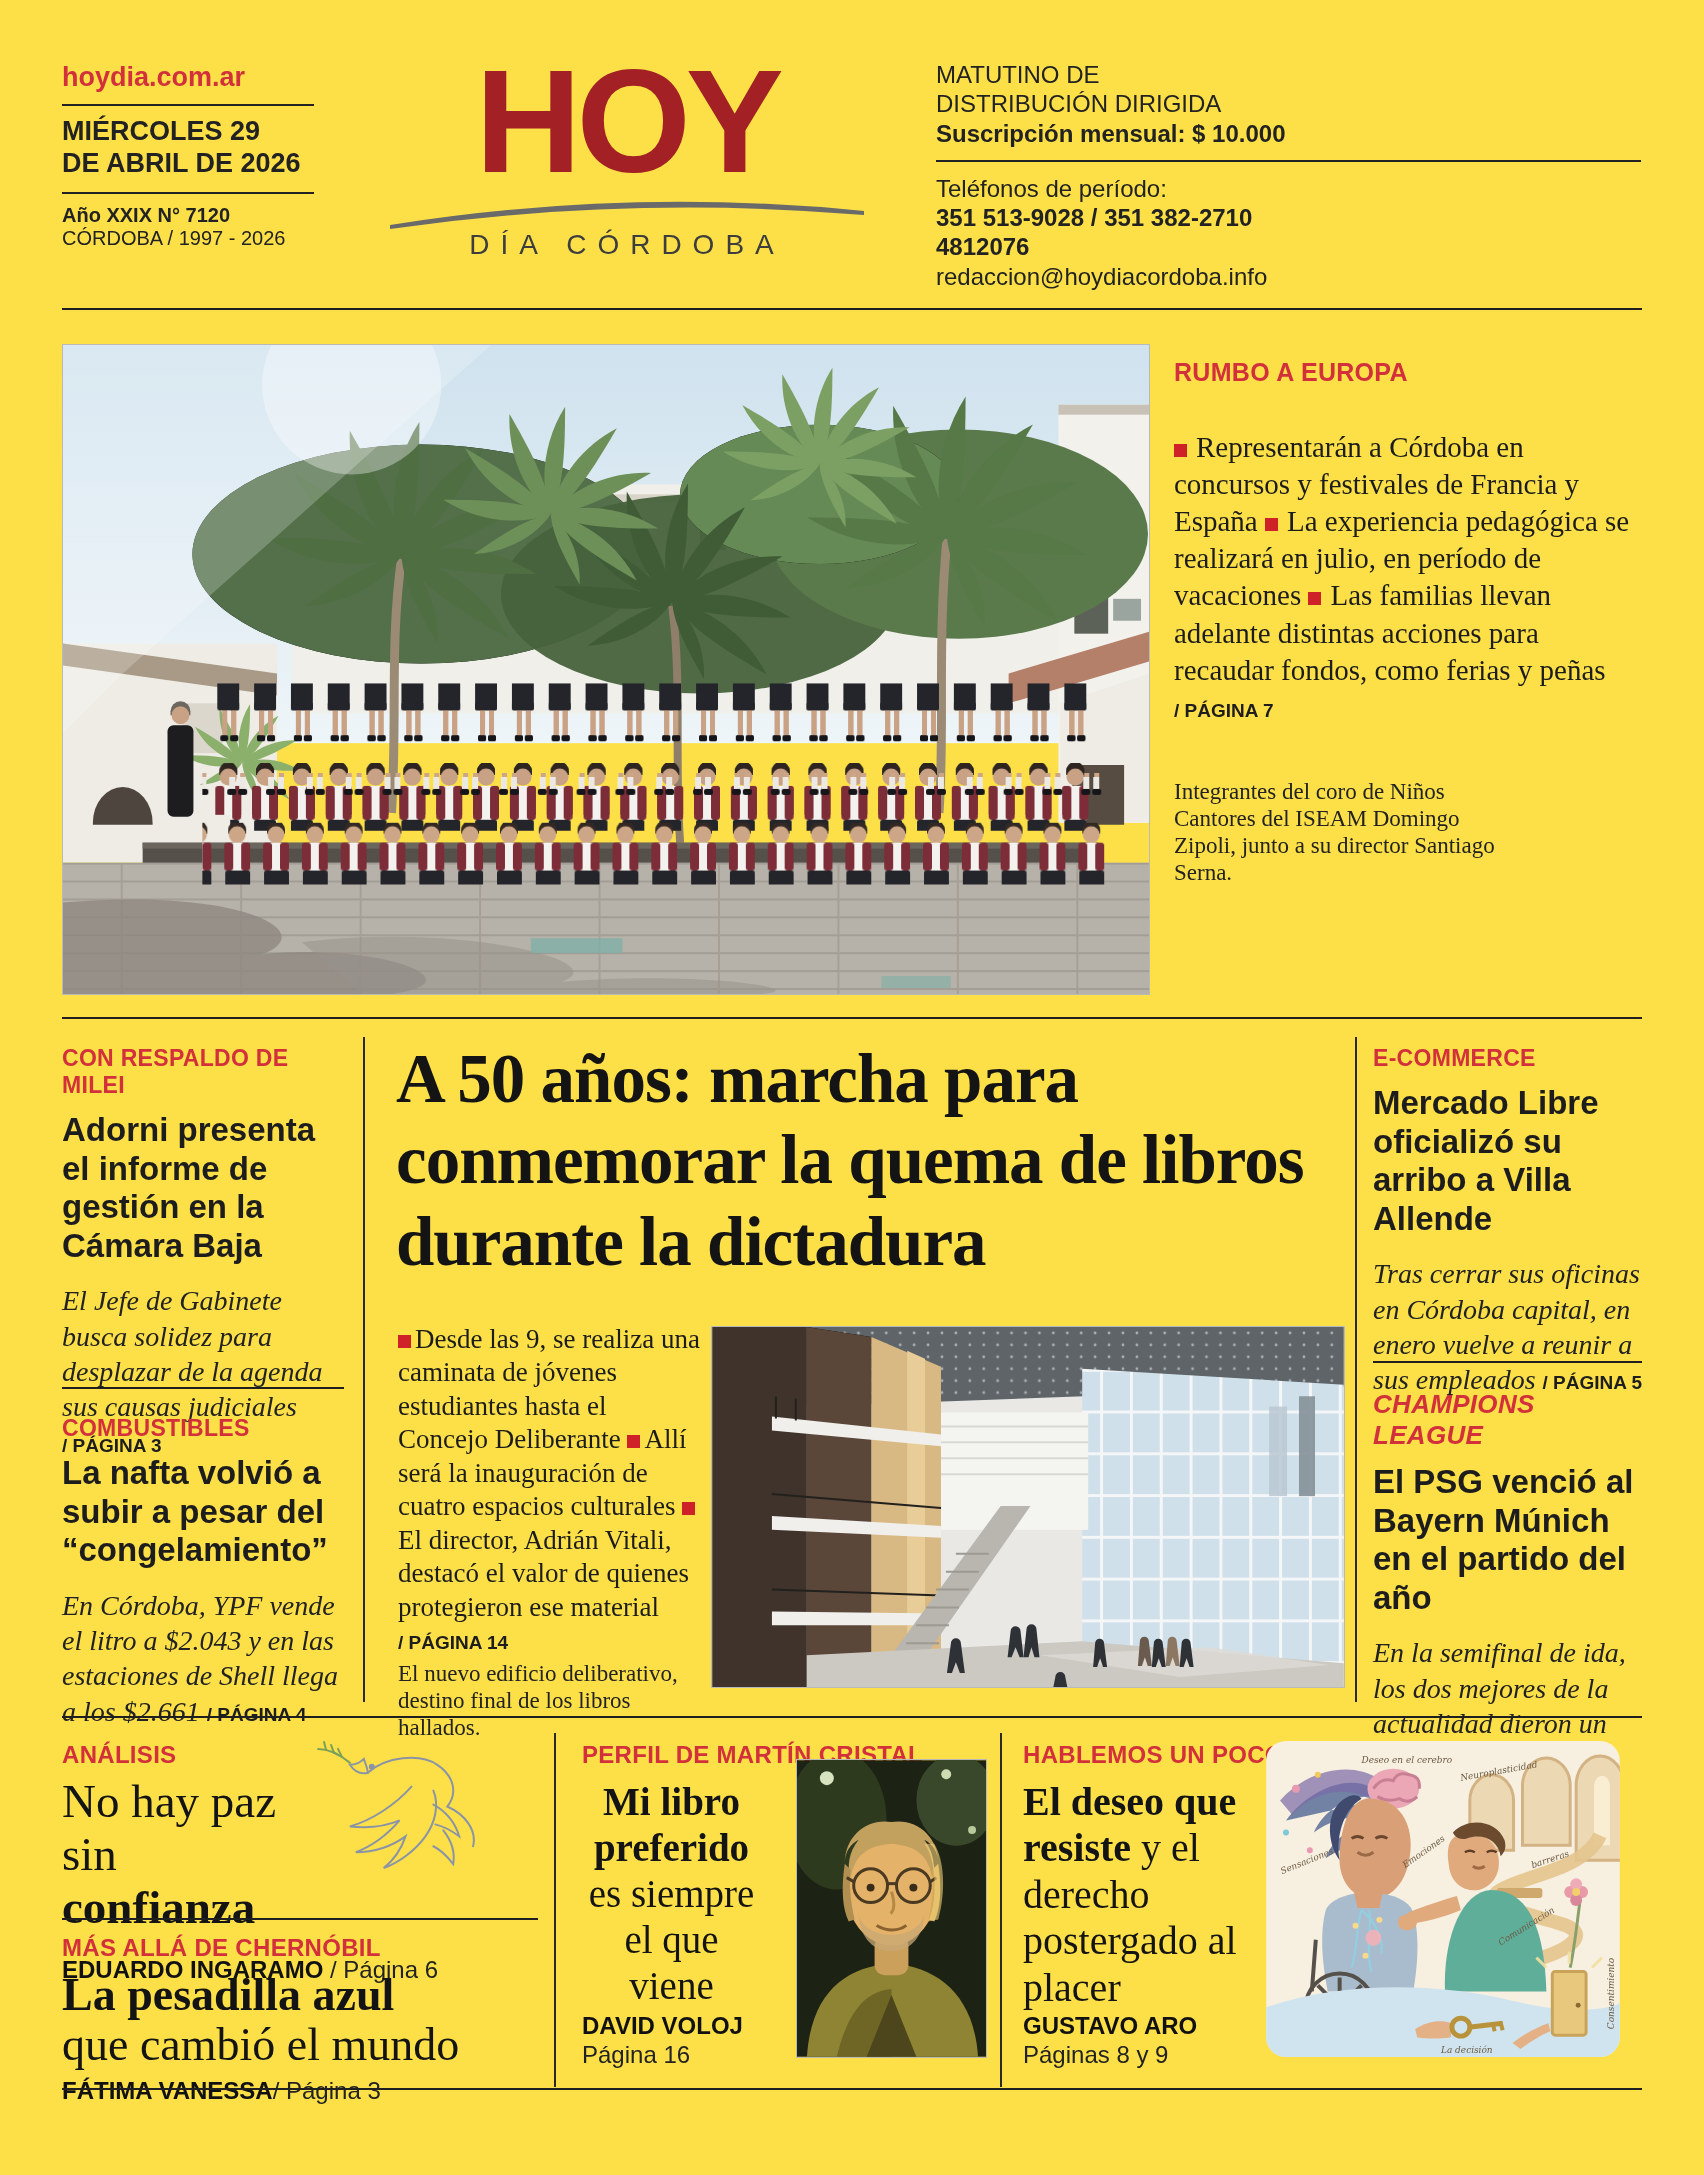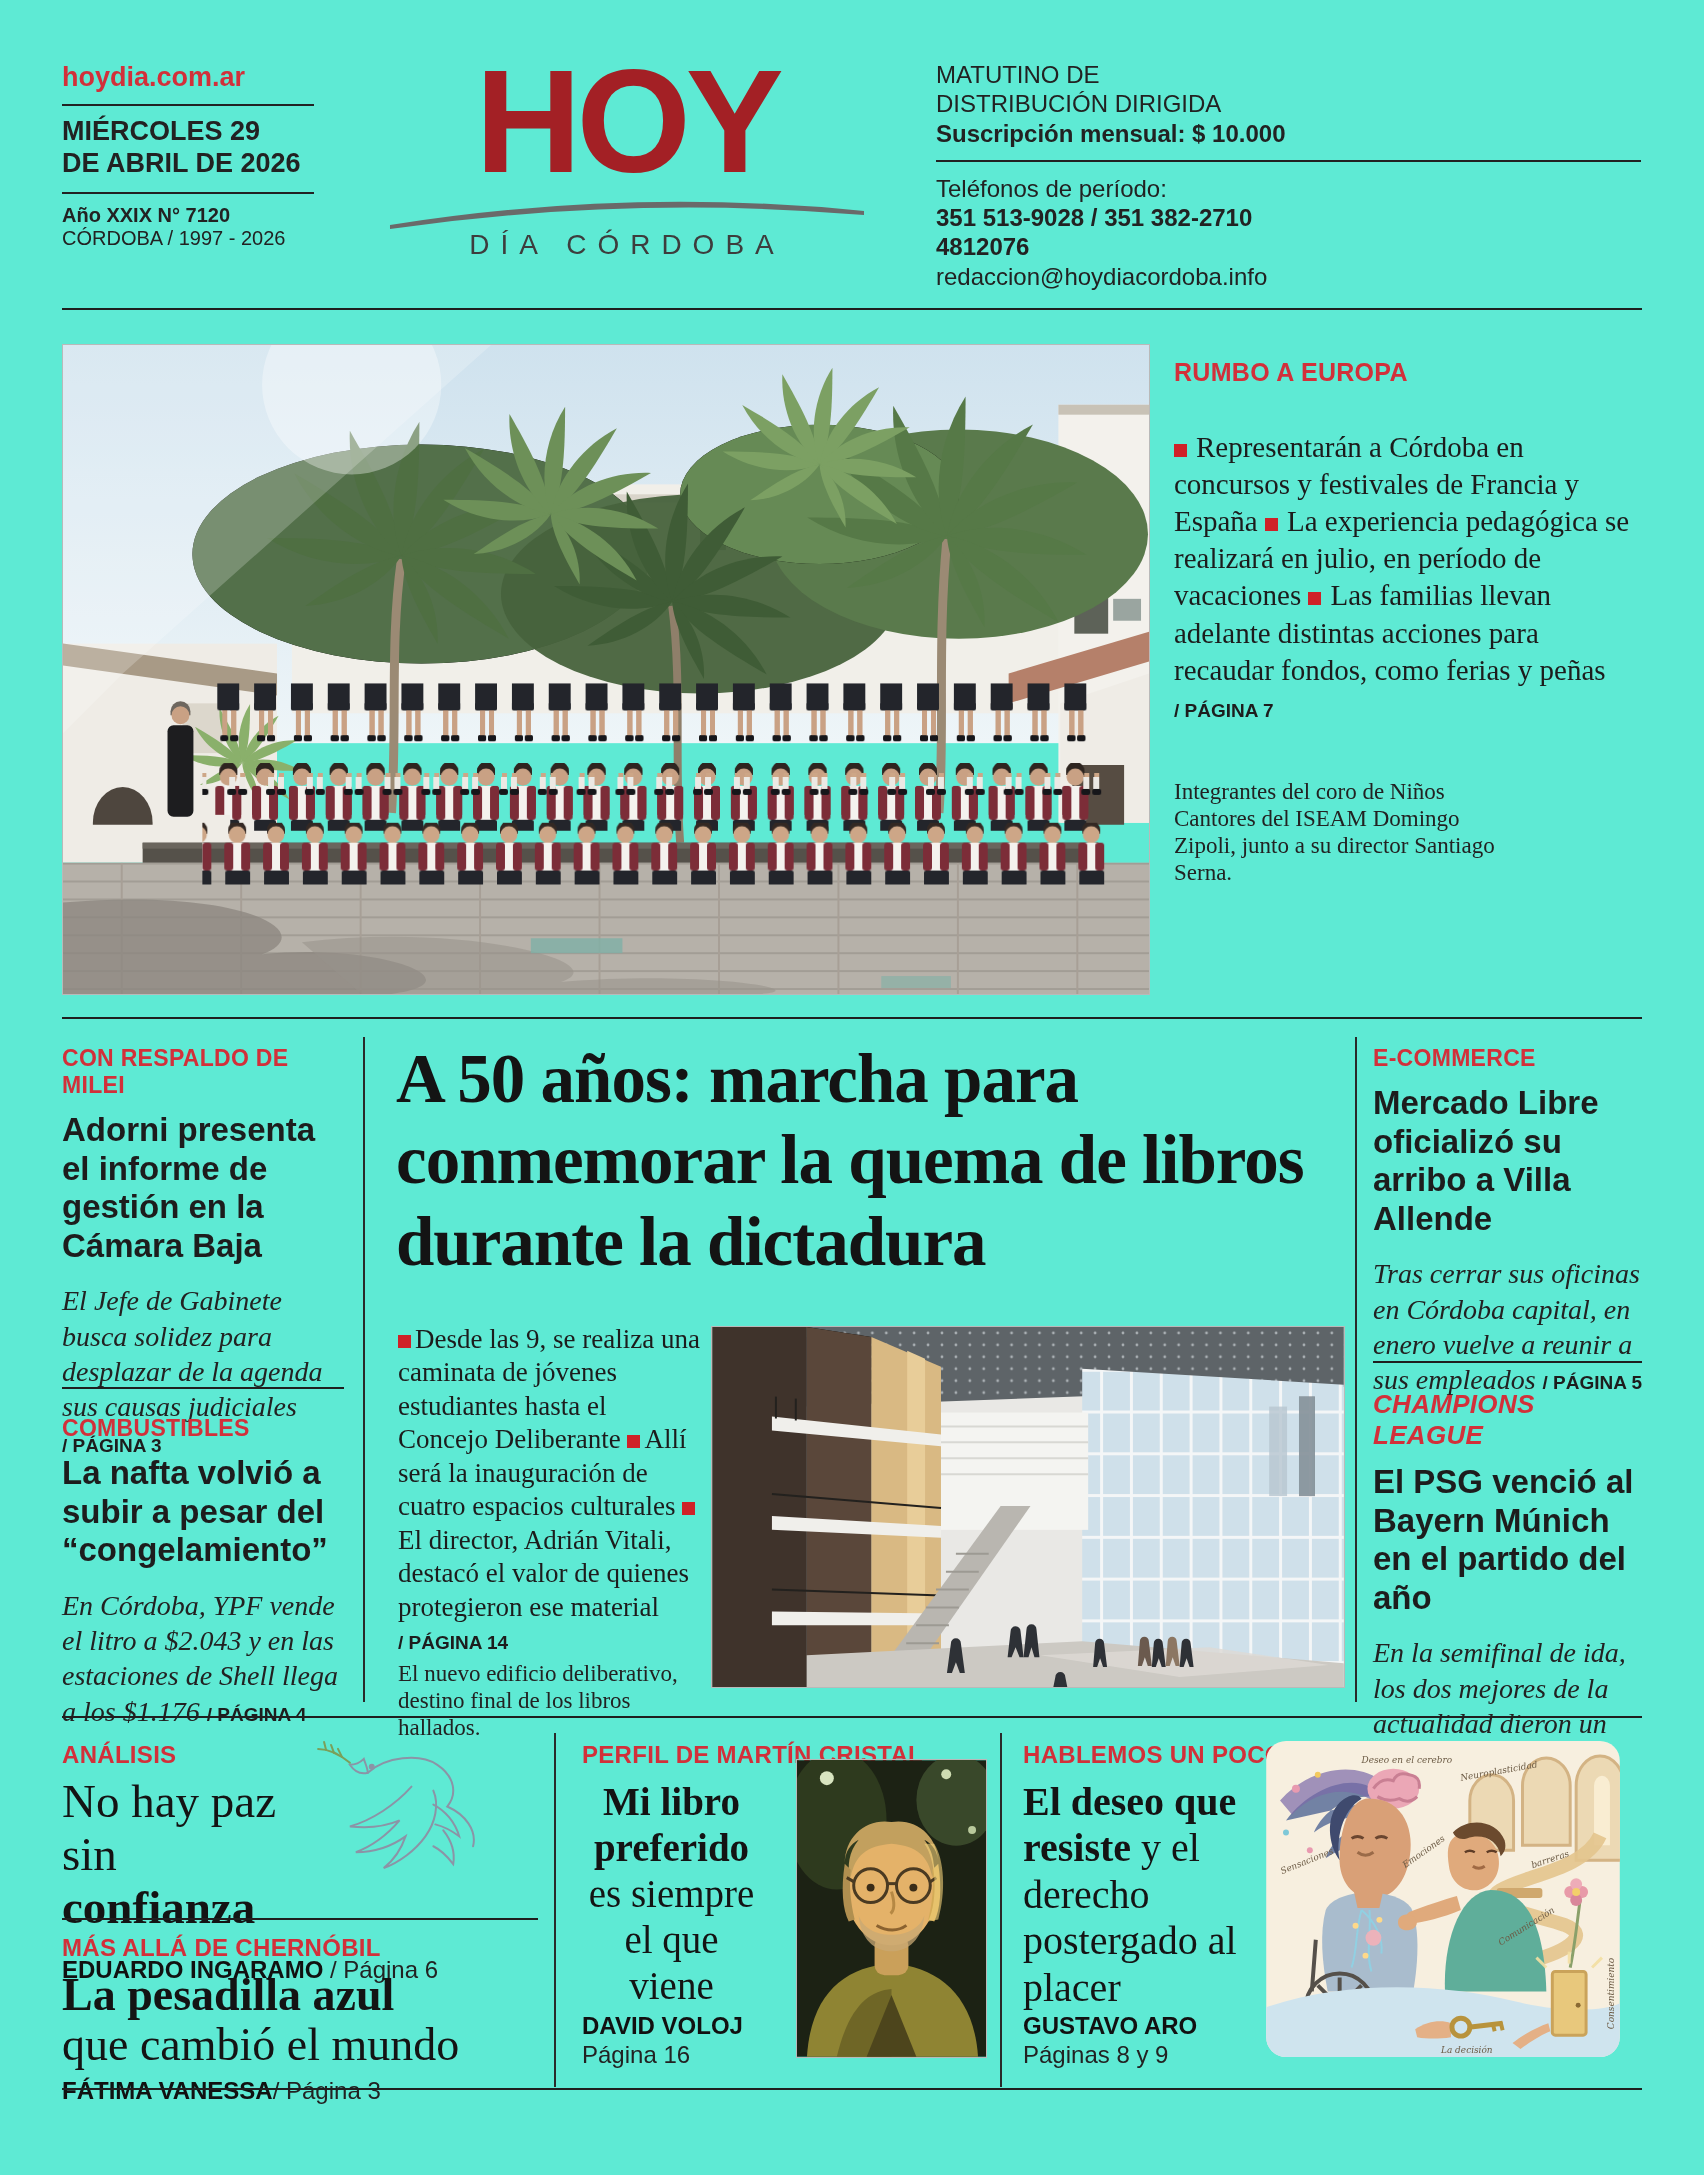--- a/index.html
+++ b/index.html
@@ -2,21 +2,21 @@
 <html lang="es"><head>
 <meta charset="utf-8">
 <style>
   :root{
     --red:#d2303a;
     --logo-red:#a32025;
     --ink:#1b1b1b;
     --rule:#1f1f1f;
   }
   html,body{margin:0;padding:0;background:#ffffff;}
-  .page{position:relative;width:1704px;height:2175px;background:#5eead4;overflow:hidden;
+  .page{position:relative;width:1704px;height:2175px;background:#fde047;overflow:hidden;
         font-family:"Liberation Sans",sans-serif;color:var(--ink);}
   .abs{position:absolute;}
   .rule{position:absolute;background:var(--rule);}
   .vrule{position:absolute;background:#2a2a2a;width:2px;}
 
   
   .site-url{font-weight:bold;font-size:27px;color:var(--red);}
   .date-line{font-weight:bold;font-size:27px;line-height:1.18;color:#222;}
   .ed-line1{font-weight:bold;font-size:20px;color:#222;}
   .ed-line2{font-size:20px;color:#222;}
@@ -212,21 +212,21 @@
 
   <div class="abs" style="left:62px;top:1045px;width:284px;">
     <div class="kicker" style="font-size:23px;">CON RESPALDO DE MILEI</div>
     <div class="h-sans" style="margin-top:12px;">Adorni presenta el informe de gestión en la Cámara Baja</div>
     <div class="deck" style="margin-top:18px;"><span>El Jefe de Gabinete busca solidez para desplazar de la agenda sus causas judiciales </span><span class="pageref">/ PÁGINA 3</span></div>
   </div>
   <div class="rule" style="left:62px;top:1387px;width:282px;height:2px;"></div>
   <div class="abs" style="left:62px;top:1415px;width:284px;">
     <div class="kicker" style="font-size:23px;">COMBUSTIBLES</div>
     <div class="h-sans" style="margin-top:12px;">La nafta volvió a subir a pesar del “congelamiento”</div>
-    <div class="deck" style="margin-top:18px;"><span>En Córdoba, YPF vende el litro a $2.043 y en las estaciones de Shell llega a los $1.176 </span><span class="pageref">/ PÁGINA 4</span></div>
+    <div class="deck" style="margin-top:18px;"><span>En Córdoba, YPF vende el litro a $2.043 y en las estaciones de Shell llega a los $2.661 </span><span class="pageref">/ PÁGINA 4</span></div>
   </div>
 
   <div class="abs" style="left:396px;top:1039px;width:945px;">
     <div class="h-serif" style="font-size:69px;line-height:1.18;letter-spacing:-1px;">A 50 años: marcha para conmemorar la quema de libros durante la dictadura</div>
   </div>
   <div class="abs bullets tight" style="left:398px;top:1323px;width:304px;font-size:27px;line-height:1.24;">
     <span class="sq"></span><span>Desde las 9, se realiza una caminata de jóvenes estudiantes hasta el Concejo Deliberante </span>
     <span class="sq"></span><span>Allí será la inauguración de cuatro espacios culturales </span>
     <span class="sq"></span><span>El director, Adrián Vitali, destacó el valor de quienes protegieron ese material </span>
     <span class="pageref">/ PÁGINA 14</span>

